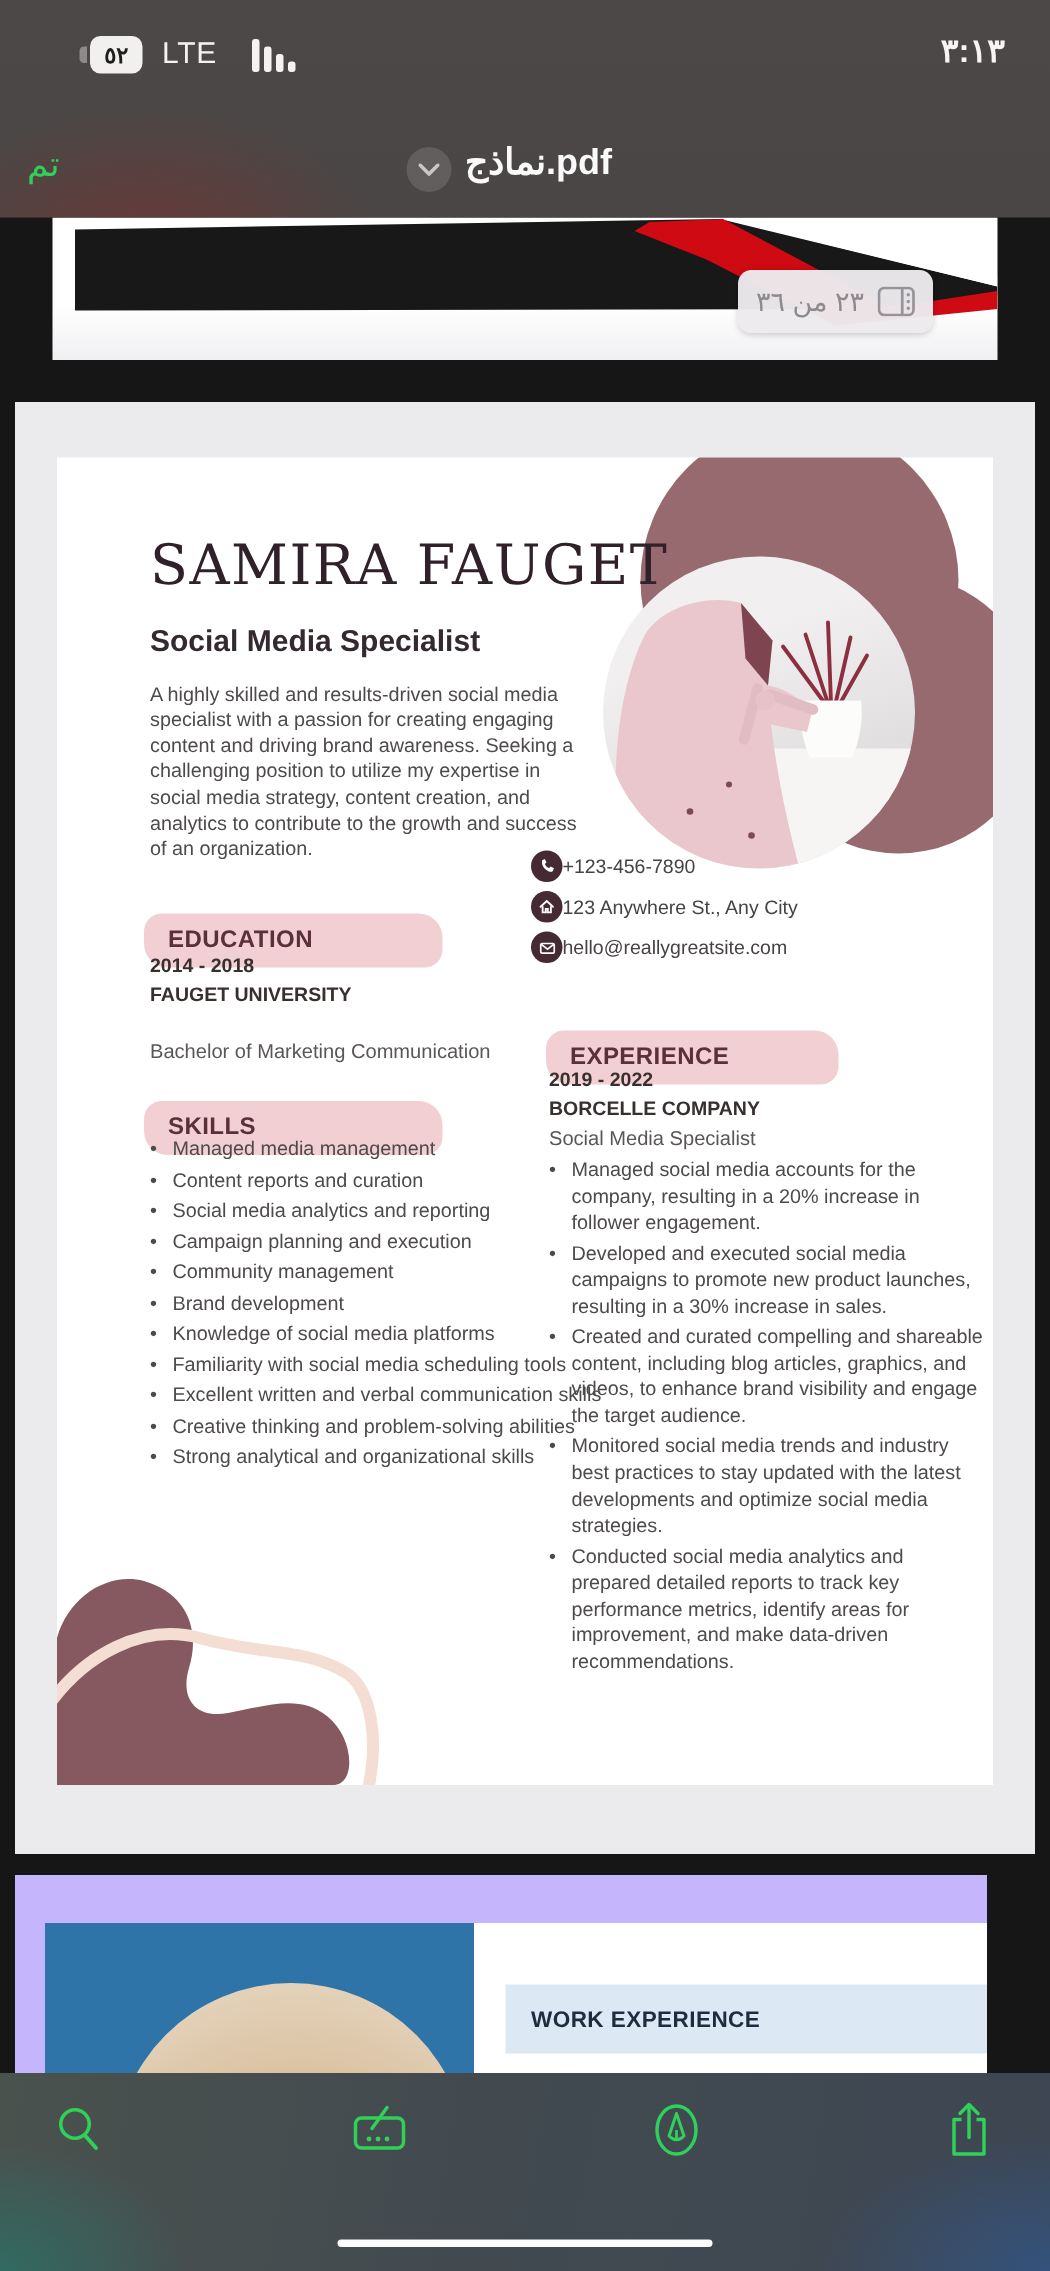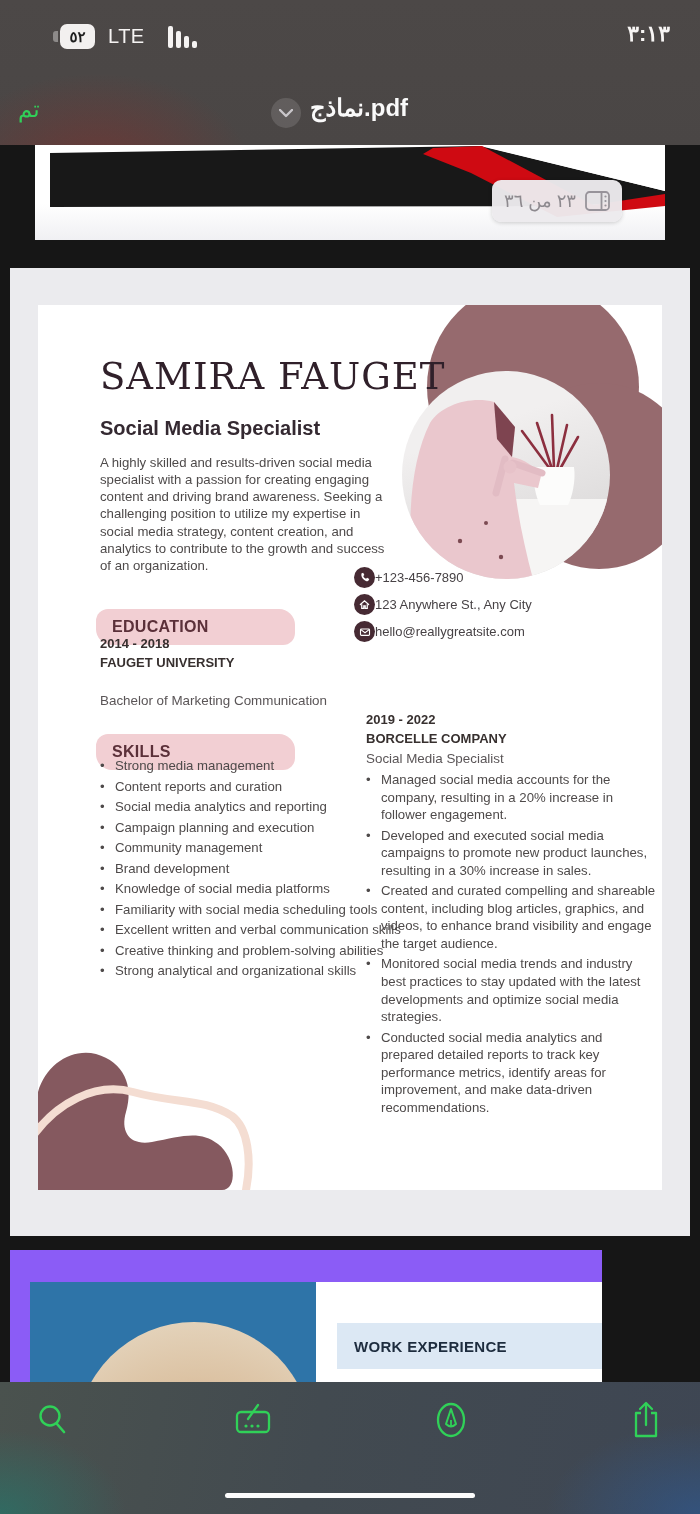--- a/index.html
+++ b/index.html
@@ -77,22 +77,22 @@
   .exp-list { left:328px; top:466px; width:292px; }
 
   .contact-row { position:absolute; left:316px; display:flex; align-items:center; gap:0; }
   .c-ico { width:21px; height:21px; border-radius:50%; background:#462a33;
     display:flex; align-items:center; justify-content:center; flex:0 0 21px; }
   .contact-row .ctext { font-size:13px; color:#474245; }
 
   .blob-svg { position:absolute; left:0; top:735px; }
 
   
-  .page24 { position:absolute; left:10px; top:1250px; width:592px; height:132px;
-    background:#8b5cf6; overflow:hidden; }
+  .page24 { position:absolute; left:10px; top:1250px; width:648px; height:132px;
+    background:#c4b5fd; overflow:hidden; }
   .p24-blue { position:absolute; left:20px; top:32px; width:286px; height:100px; background:#2e74a8; }
   .p24-photo { position:absolute; left:66px; top:72px; width:236px; height:236px; border-radius:50%;
     background:radial-gradient(circle at 52% 78%, #cf9f86 0 26%, #dcc3a4 58%, #e8dcc8 100%); }
   .p24-white { position:absolute; left:306px; top:32px; width:354px; height:100px; background:#fff; }
   .p24-band { position:absolute; left:327px; top:73px; width:333px; height:46px; background:#dce8f4;
     display:flex; align-items:center; }
   .p24-band .wtext { margin-left:17px; font-size:15px; font-weight:800; color:#1d2c3e; letter-spacing:.3px; }
 
   
   .bottom-bar { position:absolute; left:0; top:1382px; width:700px; height:132px;
@@ -188,21 +188,21 @@
 
       <div class="sec-badge b-edu">EDUCATION</div>
       <div class="t-bold" style="left:62px; top:331px;">2014 - 2018</div>
       <div class="t-bold" style="left:62px; top:350px;">FAUGET UNIVERSITY</div>
       <div class="t-reg" style="left:62px; top:360px;margin-top:28px;">Bachelor of Marketing Communication</div>
 
       <div class="sec-badge b-skill">SKILLS</div>
       <div class="blist skills-list">
         <div class="bi">
             <span class="dot">•</span>
-            <span>Strong media management</span>
+            <span>Managed media management</span>
           </div>
         <div class="bi">
             <span class="dot">•</span>
             <span>Content reports and curation</span>
           </div>
         <div class="bi">
             <span class="dot">•</span>
             <span>Social media analytics and reporting</span>
           </div>
         <div class="bi">
@@ -259,20 +259,21 @@
       <div class="contact-row" style="top:316px;">
         <span class="c-ico">
           <svg width="12" height="12" viewBox="0 0 16 16">
               <rect x="2" y="4" width="12" height="8.5" rx="1.2" fill="none" stroke="#fff" stroke-width="1.5"></rect>
               <path d="M2.5 4.8 L8 9 L13.5 4.8" fill="none" stroke="#fff" stroke-width="1.5"></path>
             </svg>
         </span>
         <span class="ctext">hello@reallygreatsite.com</span>
       </div>
 
+      <div class="sec-badge b-exp">EXPERIENCE</div>
       <div class="t-bold" style="left:328px; top:407px;">2019 - 2022</div>
       <div class="t-bold" style="left:328px; top:426px;">BORCELLE COMPANY</div>
       <div class="t-reg" style="left:328px; top:446px;">Social Media Specialist</div>
       <div class="blist exp-list">
         <div class="bi">
             <span class="dot">•</span>
             <span>Managed social media accounts for the company, resulting in a 20% increase in follower engagement.</span>
           </div>
         <div class="bi">
             <span class="dot">•</span>

